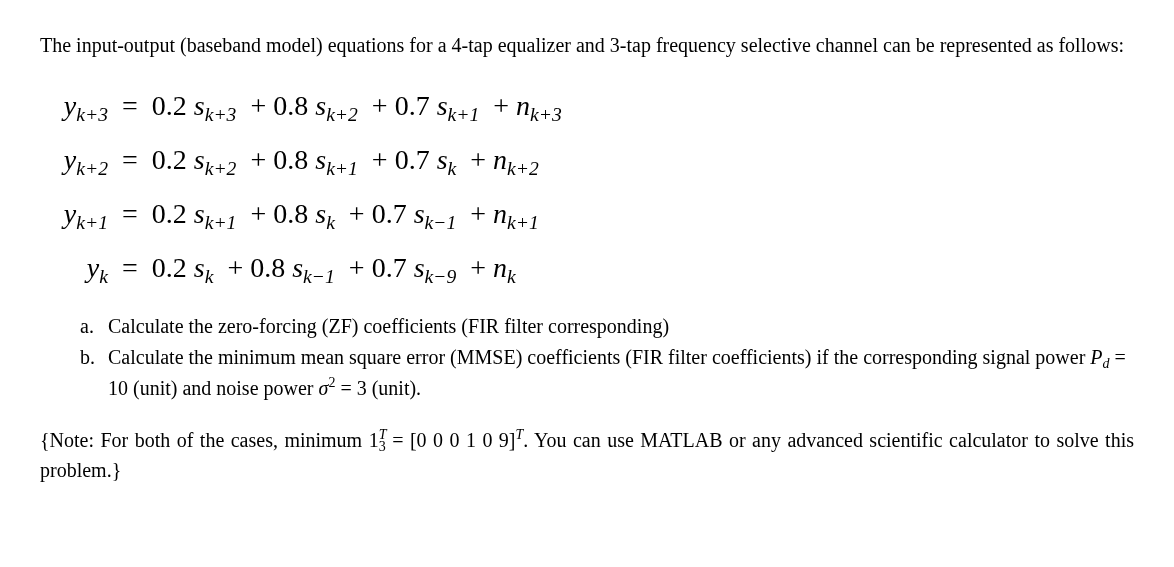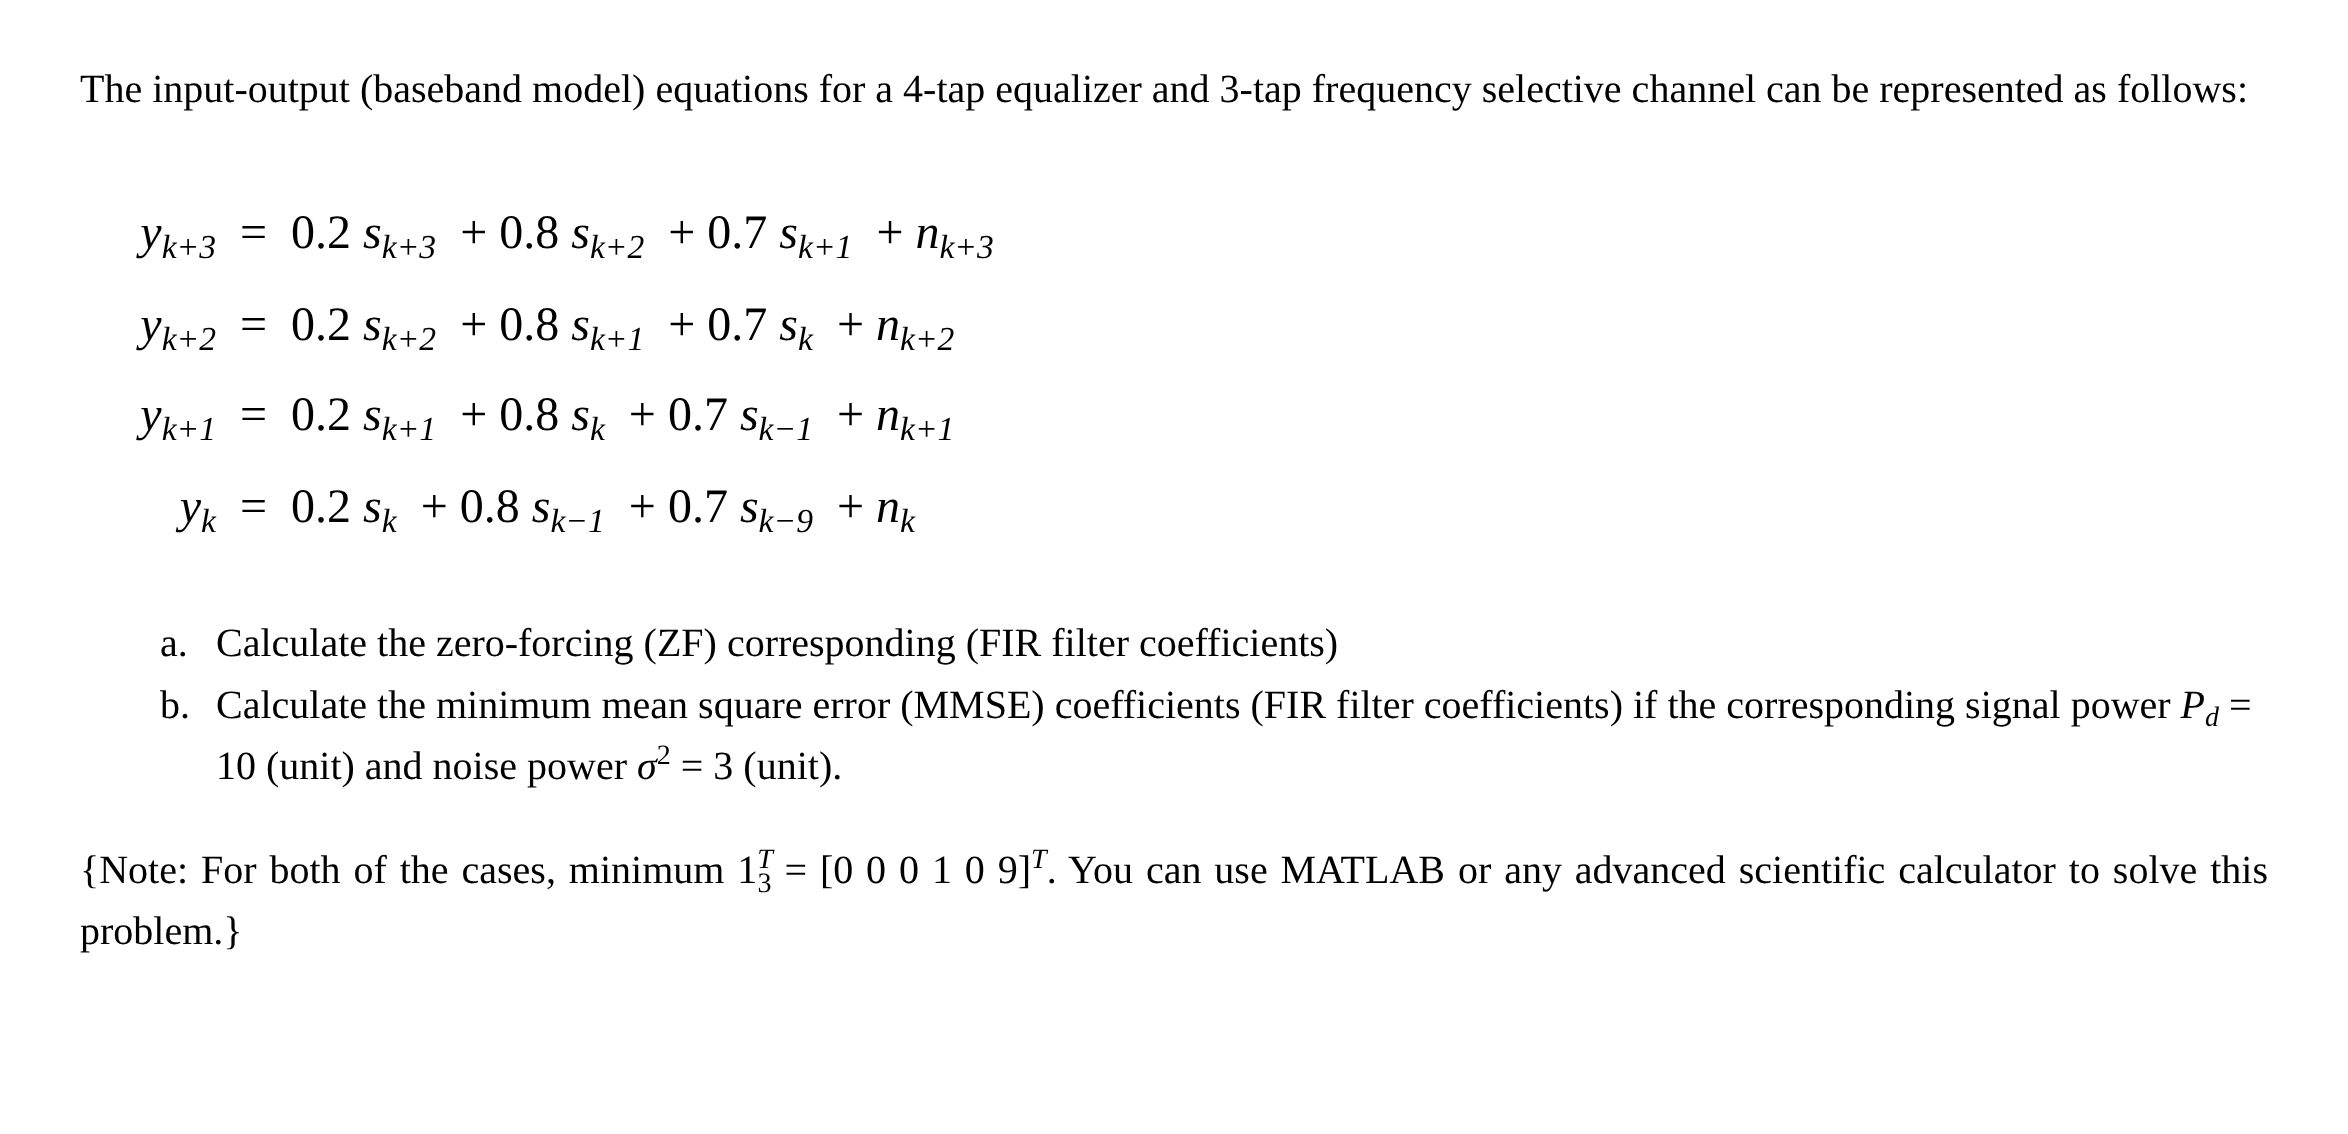--- a/index.html
+++ b/index.html
@@ -7,25 +7,25 @@
     padding: 32px 40px;
     font-family: "Times New Roman", Times, serif;
     font-size: 20px;
     color: #000;
     background: #fff;
     width: 1174px;
     box-sizing: border-box;
     line-height: 1.35;
   }
   .intro {
-    margin-bottom: 36px;
+    margin-bottom: 20px;
   }
   .equations {
-    margin: 18px 0 32px 0;
-    font-size: 24px;
+    margin: 18px 0 18px 0;
+    font-size: 28px;
     line-height: 1.9;
   }
   .eqrow {
     white-space: nowrap;
   }
   .lhs {
     display: inline-block;
     min-width: 68px;
     text-align: right;
   }
@@ -97,21 +97,21 @@
     <span>0.2</span>&nbsp;<span class="it">s</span><span class="sub">k</span>
     &nbsp;+&nbsp;<span>0.8</span>&nbsp;<span class="it">s</span><span class="sub">k−1</span>
     &nbsp;+&nbsp;<span>0.7</span>&nbsp;<span class="it">s</span><span class="sub">k−9</span>
     &nbsp;+&nbsp;<span class="it">n</span><span class="sub">k</span>
   </div>
 </div>
 
 <div class="ol-list">
   <div class="item">
     <div class="marker">a.</div>
-    <div>Calculate the zero-forcing (ZF) corresponding (FIR filter coefficients)</div>
+    <div>Calculate the zero-forcing (ZF) coefficients (FIR filter corresponding)</div>
   </div>
   <div class="item">
     <div class="marker">b.</div>
     <div>
       <span>Calculate the minimum mean square error (MMSE) coefficients (FIR filter coefficients) if the corresponding signal power </span><span class="it">P</span><span class="sub">d</span><span> = 10 (unit) and noise power </span><span class="it">σ</span><span class="sup">2</span><span> = 3 (unit).</span>
     </div>
   </div>
 </div>
 
 <div class="note">

